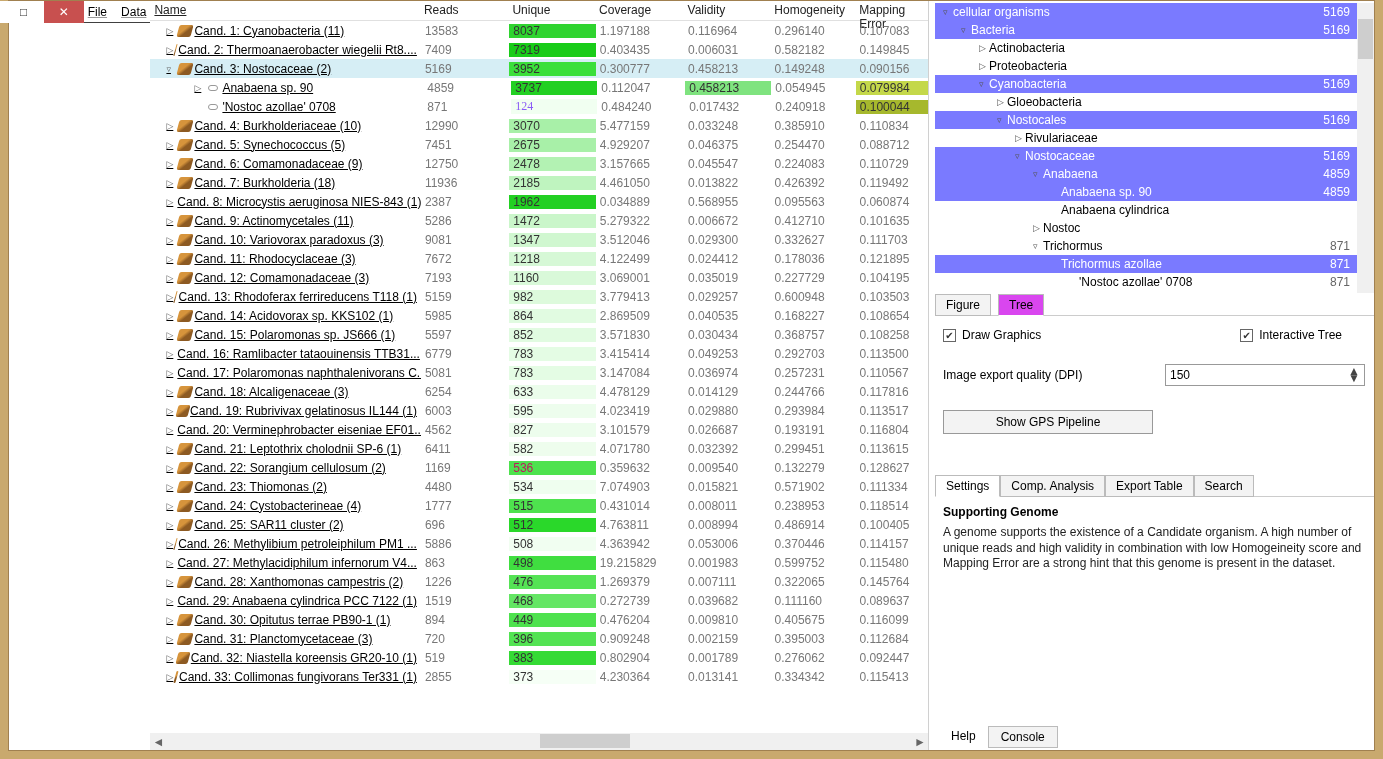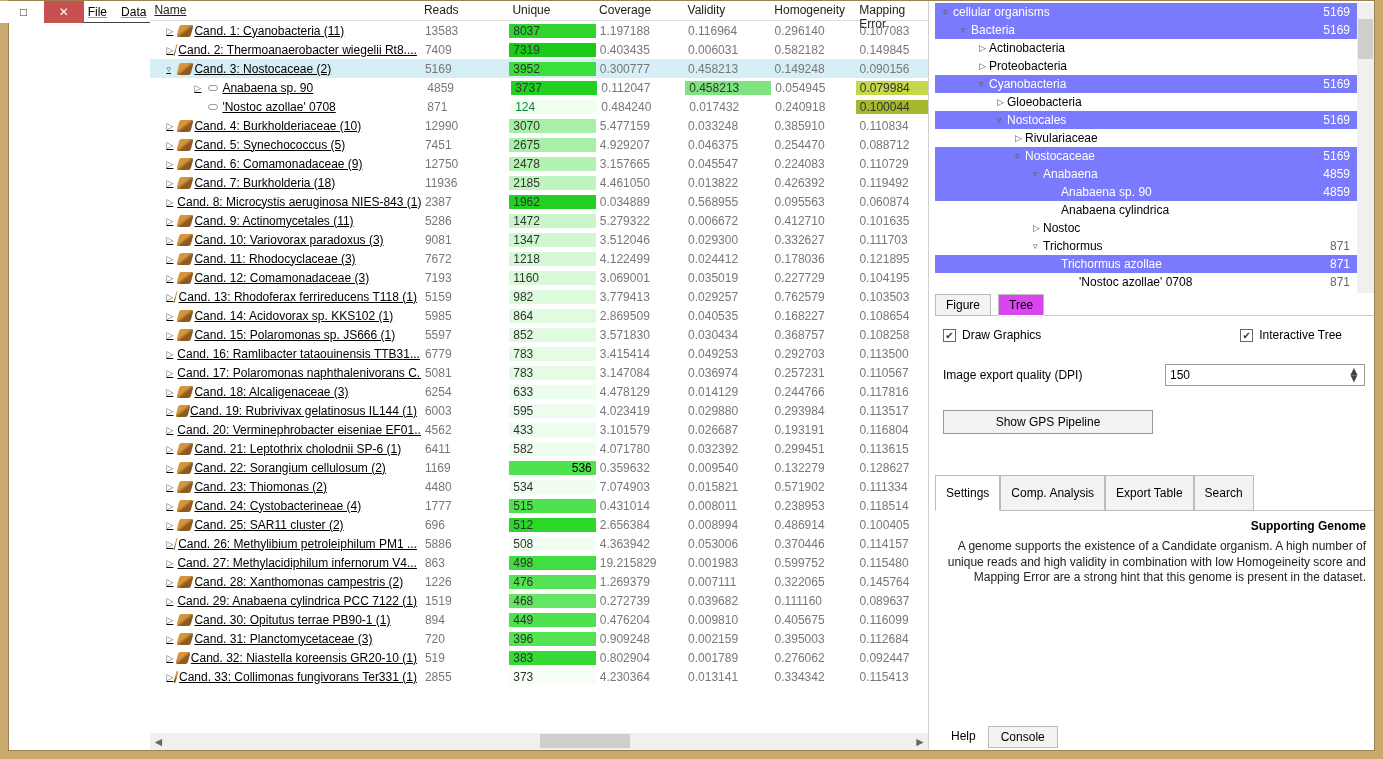--- a/index.html
+++ b/index.html
@@ -59,23 +59,23 @@
 .panel-area { border-top: 1px solid #ccc; padding: 12px 8px; display:flex; flex-direction:column; gap: 10px; }
 .checkbox { display: inline-flex; align-items: center; gap: 6px; }
 .checkbox .box { width:13px; height:13px; border:1px solid #666; display:flex; align-items:center; justify-content:center; font-size:10px; color:#333; background:#fff; }
 .row2 { display: flex; justify-content: space-between; padding-right: 24px; }
 .dpi-row { display:flex; align-items:center; gap: 12px; margin-top: 12px; }
 .spinner { border: 1px solid #999; width: 200px; height: 22px; display:flex; align-items:center; padding: 0 4px; justify-content:space-between; }
 .spinner .spbtns { display:flex; flex-direction:column; font-size:7px; line-height:7px; color:#444; }
 .widebutton { border: 1px solid #999; background: #f3f3f3; width: 210px; height: 24px; display:flex; align-items:center; justify-content:center; margin-top: 14px; }
 
 .bottom-tabs { display:flex; margin-top: 28px; }
-.tab-b { padding: 10px 10px; border: 1px solid #bbb; background:#f3f3f3; position:relative; top:1px; }
+.tab-b { padding: 3px 10px; border: 1px solid #bbb; background:#f3f3f3; position:relative; top:1px; }
 .tab-b.active { background:#fff; border-bottom-color:#fff; }
-.supporting { border-top: 1px solid #ccc; padding: 8px; text-align: right; }
+.supporting { border-top: 1px solid #ccc; padding: 8px; }
 .supporting h4 { font-weight: bold; margin-bottom: 6px; font-size:12px; }
 .supporting p { font-size: 12px; line-height: 1.3; color: #222; }
 
 .footer-tabs { display:flex; margin-top: auto; padding: 4px 0 2px 4px; }
 .tab-f { padding: 3px 12px; border:1px solid #bbb; background:#f3f3f3; }
 .tab-f.plain { border:none; background:transparent; }
 
 </style>
 </head>
 <body>
@@ -157,21 +157,21 @@
             <div class="col-homog">0.054945</div>
             <div class="col-map" style="background: rgb(196, 216, 74); color: rgb(51, 51, 51);">0.079984</div>
           </div>
           <div class="data-row">
             <div class="col-name" style="padding-left: 44px;">
               <span class="expander"></span>
               <span class="bac-icon"></span>
               <span style="font-weight: normal;">'Nostoc azollae' 0708</span>
             </div>
             <div class="col-reads">871</div>
-            <div class="col-unique" style="background: rgb(241, 255, 241); color: #15803d;">124</div>
+            <div class="col-unique" style="background: rgb(241, 255, 241); color: #8b5cf6; font-family: Liberation Serif, serif;">124</div>
             <div class="col-coverage">0.484240</div>
             <div class="col-validity">0.017432</div>
             <div class="col-homog">0.240918</div>
             <div class="col-map" style="background: rgb(166, 184, 45); color: rgb(51, 51, 51);">0.100044</div>
           </div>
           <div class="data-row">
             <div class="col-name" style="padding-left: 16px;">
               <span class="expander">▷</span>
               <span class="row-icon"></span>
               <span>Cand. 4: Burkholderiaceae (10)</span>
@@ -290,21 +290,21 @@
           <div class="data-row">
             <div class="col-name" style="padding-left: 16px;">
               <span class="expander">▷</span>
               <span class="row-icon"></span>
               <span>Cand. 13: Rhodoferax ferrireducens T118 (1)</span>
             </div>
             <div class="col-reads">5159</div>
             <div class="col-unique" style="background: rgb(221, 250, 220); color: rgb(51, 51, 51);">982</div>
             <div class="col-coverage">3.779413</div>
             <div class="col-validity">0.029257</div>
-            <div class="col-homog">0.762579</div>
+            <div class="col-homog">0.600948</div>
             <div class="col-map">0.103503</div>
           </div>
           <div class="data-row">
             <div class="col-name" style="padding-left: 16px;">
               <span class="expander">▷</span>
               <span class="row-icon"></span>
               <span>Cand. 14: Acidovorax sp. KKS102 (1)</span>
             </div>
             <div class="col-reads">5985</div>
             <div class="col-unique" style="background: rgb(225, 251, 225); color: rgb(51, 51, 51);">864</div>
@@ -378,21 +378,21 @@
             <div class="col-homog">0.293984</div>
             <div class="col-map">0.113517</div>
           </div>
           <div class="data-row">
             <div class="col-name" style="padding-left: 16px;">
               <span class="expander">▷</span>
               <span class="row-icon"></span>
               <span>Cand. 20: Verminephrobacter eiseniae EF01...</span>
             </div>
             <div class="col-reads">4562</div>
-            <div class="col-unique" style="background: rgb(237, 253, 237); color: rgb(51, 51, 51);">433</div>
+            <div class="col-unique" style="background: rgb(237, 253, 237); color: rgb(51, 51, 51);">827</div>
             <div class="col-coverage">3.101579</div>
             <div class="col-validity">0.026687</div>
             <div class="col-homog">0.193191</div>
             <div class="col-map">0.116804</div>
           </div>
           <div class="data-row">
             <div class="col-name" style="padding-left: 16px;">
               <span class="expander">▷</span>
               <span class="row-icon"></span>
               <span>Cand. 21: Leptothrix cholodnii SP-6 (1)</span>
@@ -404,21 +404,21 @@
             <div class="col-homog">0.299451</div>
             <div class="col-map">0.113615</div>
           </div>
           <div class="data-row">
             <div class="col-name" style="padding-left: 16px;">
               <span class="expander">▷</span>
               <span class="row-icon"></span>
               <span>Cand. 22: Sorangium cellulosum (2)</span>
             </div>
             <div class="col-reads">1169</div>
-            <div class="col-unique" style="background: rgb(78, 226, 78); color: #000000; text-align: right;">536</div>
+            <div class="col-unique" style="background: rgb(78, 226, 78); color: #be185d;">536</div>
             <div class="col-coverage">0.359632</div>
             <div class="col-validity">0.009540</div>
             <div class="col-homog">0.132279</div>
             <div class="col-map">0.128627</div>
           </div>
           <div class="data-row">
             <div class="col-name" style="padding-left: 16px;">
               <span class="expander">▷</span>
               <span class="row-icon"></span>
               <span>Cand. 23: Thiomonas (2)</span>
@@ -444,21 +444,21 @@
             <div class="col-map">0.118514</div>
           </div>
           <div class="data-row">
             <div class="col-name" style="padding-left: 16px;">
               <span class="expander">▷</span>
               <span class="row-icon"></span>
               <span>Cand. 25: SAR11 cluster (2)</span>
             </div>
             <div class="col-reads">696</div>
             <div class="col-unique" style="background: rgb(42, 216, 42); color: rgb(51, 51, 51);">512</div>
-            <div class="col-coverage">2.656384</div>
+            <div class="col-coverage">4.763811</div>
             <div class="col-validity">0.008994</div>
             <div class="col-homog">0.486914</div>
             <div class="col-map">0.100405</div>
           </div>
           <div class="data-row">
             <div class="col-name" style="padding-left: 16px;">
               <span class="expander">▷</span>
               <span class="row-icon"></span>
               <span>Cand. 26: Methylibium petroleiphilum PM1 ...</span>
             </div>

